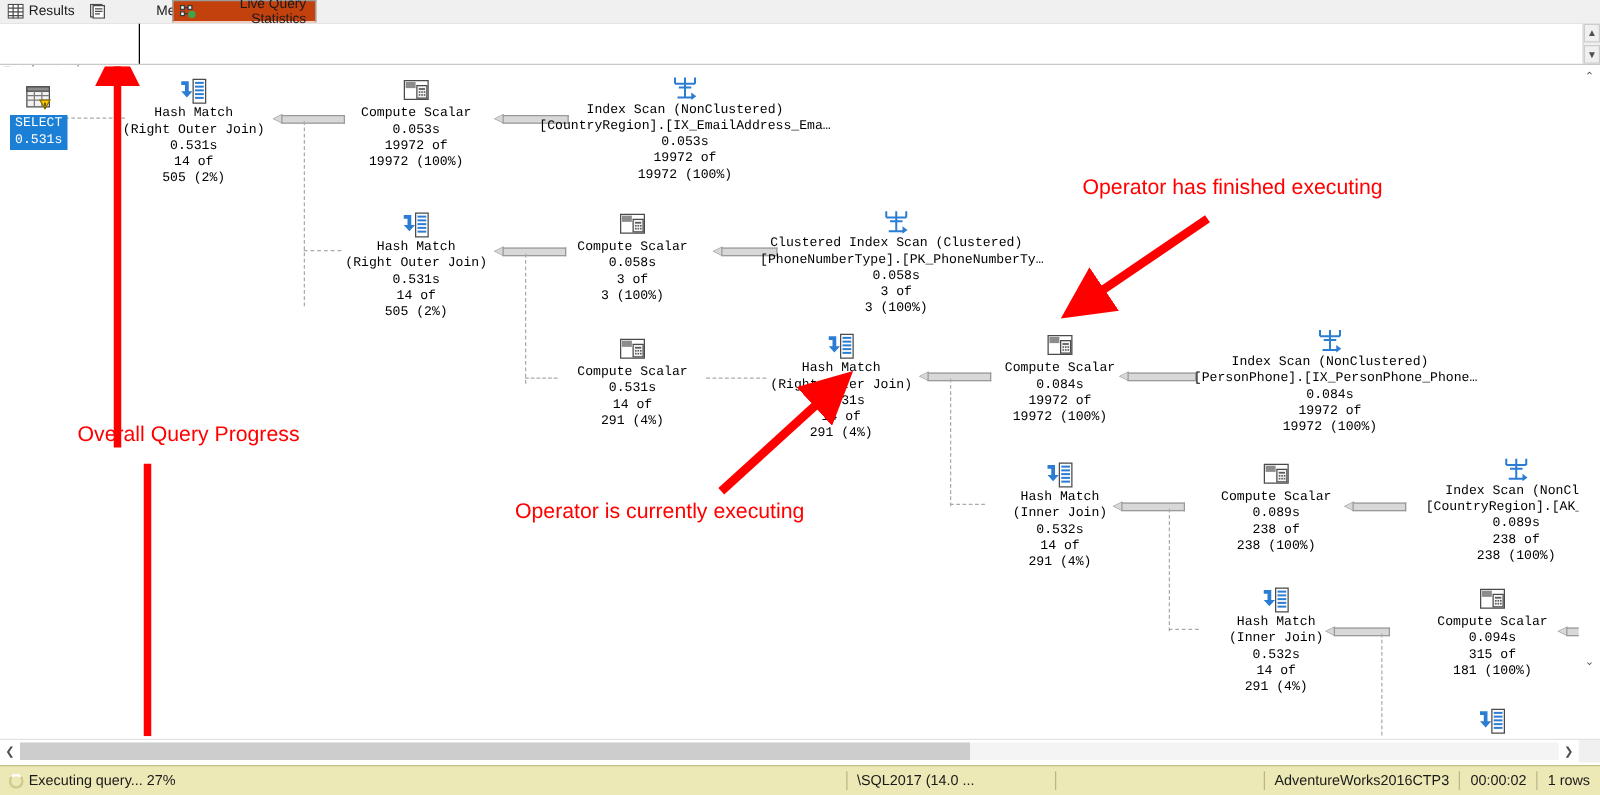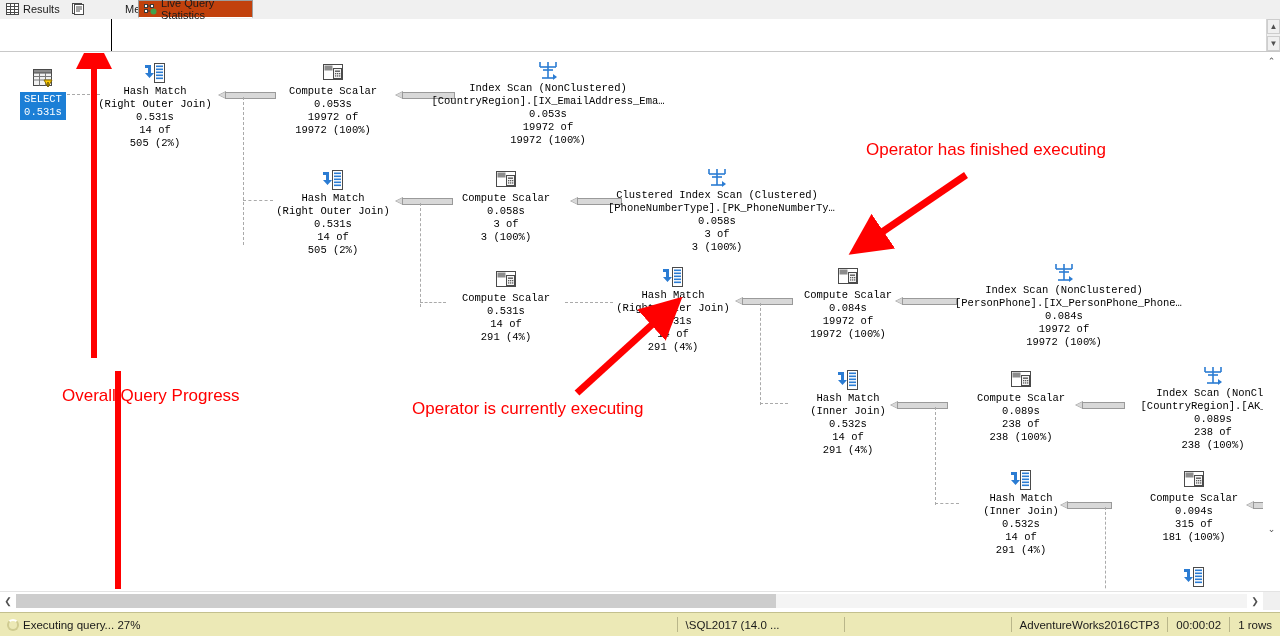--- a/index.html
+++ b/index.html
@@ -10,21 +10,21 @@
     font-size:11px;color:#000;
   }
   
   #tabstrip{
     position:absolute;left:0;top:0;width:1280px;height:19px;
     background:#f0f0f0;border-bottom:1px solid #9d9d9d;
   }
   .tab{
     position:absolute;top:0;height:18px;display:flex;align-items:center;
     gap:4px;padding:0 7px 0 5px;font-size:11px;color:#1a1a1a;
-    border:1px solid transparent;box-sizing:border-box;
+    border:1px solid transparent;box-sizing:border-box;text-align:right;
   }
   .tab.inactive{background:#f0f0f0;}
   .tab.active{background:#c2410c;border:1px solid #9d9d9d;border-bottom:1px solid #ffffff;}
   .tabicon{width:13px;height:12px;display:inline-block;flex:none;}
   
   #qheader{
     position:absolute;left:0;top:19px;width:1280px;height:33px;
     background:#fff;border-bottom:1px solid #c8c8c8;box-sizing:border-box;
   }
   #progbox{
@@ -228,21 +228,21 @@
     </div>
   <div class="dashline dashv" style="left:1105px;top:454px;height:96px;"></div>
 
   <div class="flowarrow" style="left:1246px;top:448px;width:30px;">
       <div class="bar"></div>
       <div class="head">
         <i></i>
       </div>
     </div>
 
-  <div class="node" style="left:17px;top:15px;width:52px;">
+  <div class="node" style="left:5px;top:15px;width:52px;">
     <span class="nicon">
       <svg width="26" height="24" viewBox="0 0 26 24">
           <rect x="3.5" y="1.5" width="18" height="16" fill="#f2f2f2" stroke="#4a4a4a"></rect>
           <rect x="3.5" y="1.5" width="18" height="3.5" fill="#8c8c8c" stroke="#4a4a4a"></rect>
           <line x1="3.5" y1="8.5" x2="21.5" y2="8.5" stroke="#7a7a7a"></line>
           <line x1="3.5" y1="12" x2="21.5" y2="12" stroke="#7a7a7a"></line>
           <line x1="9.5" y1="5" x2="9.5" y2="17.5" stroke="#7a7a7a"></line>
           <line x1="15.5" y1="5" x2="15.5" y2="17.5" stroke="#7a7a7a"></line>
           <polygon points="14,12 22,12 18,19" fill="#ffcc00" stroke="#8a6d00"></polygon>
           <rect x="17.4" y="14" width="1.2" height="3" fill="#4a3c00"></rect>
@@ -610,21 +610,21 @@
 
     <line x1="118" y1="318" x2="118" y2="566" stroke="#ff0000" stroke-width="6" marker-end="url(#ah)"></line>
 
     <line x1="966" y1="122" x2="866" y2="190" stroke="#ff0000" stroke-width="7" marker-end="url(#ah)"></line>
 
     <line x1="577" y1="340" x2="667" y2="258" stroke="#ff0000" stroke-width="7" marker-end="url(#ah)"></line>
   </svg>
 
   <div class="anno" style="left:412px;top:346px;">Operator is currently executing</div>
   <div class="anno" style="left:866px;top:87px;">Operator has finished executing</div>
-  <div class="anno" style="left:62px;top:285px;margin-top:48px;">Overall Query Progress</div>
+  <div class="anno" style="left:62px;top:285px;">Overall Query Progress</div>
 </div>
 
 <div id="vscroll">
   <div class="vbtn" style="top:0;">⌃</div>
   <div class="vbtn" style="top:468px;">⌄</div>
 </div>
 
 <div id="hscroll">
   <div class="arrow" style="left:0;">❮</div>
   <div class="track" style="width:1240px;"></div>

